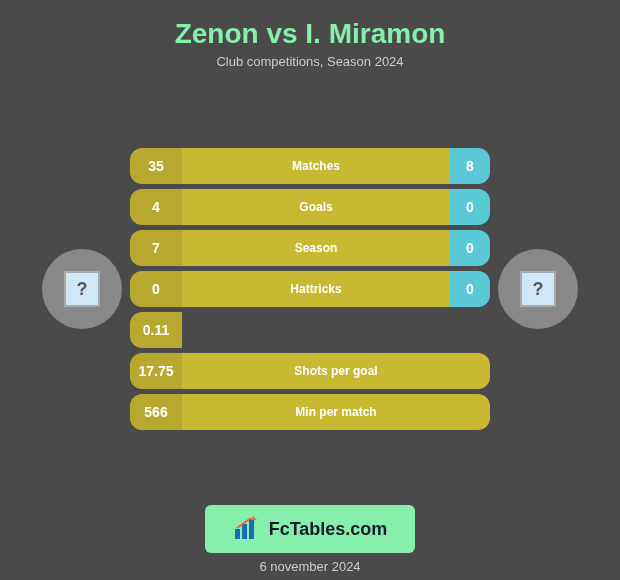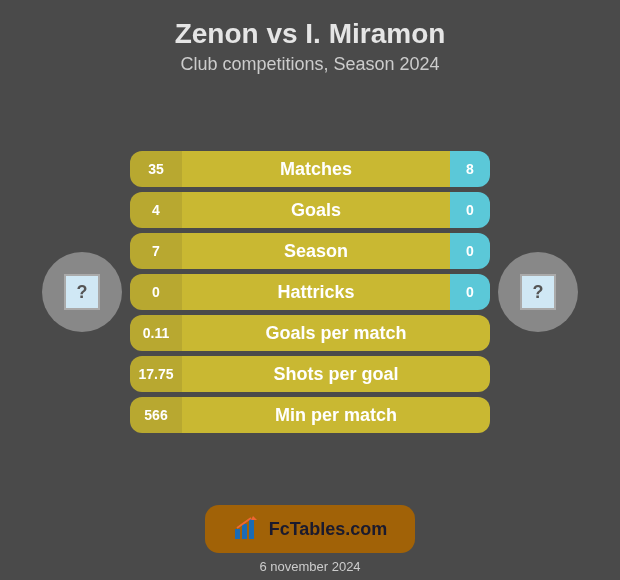--- a/index.html
+++ b/index.html
@@ -15,28 +15,28 @@
     }
 
     .header {
       width: 100%;
       background: #4a4a4a;
       text-align: center;
       padding: 18px 10px 8px;
     }
 
     .header h1 {
-      color: #e5e5e5;
+      color: #86efac;
       font-size: 28px;
       font-weight: bold;
     }
 
     .header .subtitle {
       color: #ccc;
-      font-size: 18px;
+      font-size: 13px;
       margin-top: 4px;
       text-align: center;
     }
 
     .main-content {
       width: 100%;
       display: flex;
       flex-direction: row;
       align-items: center;
       justify-content: center;
@@ -94,21 +94,21 @@
       min-width: 52px;
       height: 100%;
       display: flex;
       align-items: center;
       justify-content: center;
     }
 
     .stat-label {
       background: #c9b832;
       color: #fff;
-      font-size: 18px;
+      font-size: 12px;
       font-weight: bold;
       flex: 1;
       height: 100%;
       display: flex;
       align-items: center;
       justify-content: center;
       text-align: center;
     }
 
     .stat-right-val {
@@ -123,22 +123,22 @@
       align-items: center;
       justify-content: center;
     }
 
     
     .stat-row.no-right .stat-label {
       background: #c9b832;
     }
 
     .logo-area {
-      background: #a16207;
-      border-radius: 14px;
+      background: #86efac;
+      border-radius: 6px;
       padding: 10px 28px;
       display: flex;
       align-items: center;
       gap: 8px;
       margin: 8px auto 6px;
     }
 
     .logo-icon {
       display: flex;
       align-items: center;
@@ -191,21 +191,20 @@
         <div class="stat-label">Season</div>
         <div class="stat-right-val">0</div>
       </div>
       <div class="stat-row">
         <div class="stat-left-val">0</div>
         <div class="stat-label">Hattricks</div>
         <div class="stat-right-val">0</div>
       </div>
       <div class="stat-row no-right">
         <div class="stat-left-val">0.11</div>
-        <div class="stat-label">Goals per match</div>
       </div>
       <div class="stat-row no-right">
         <div class="stat-left-val">17.75</div>
         <div class="stat-label">Shots per goal</div>
       </div>
       <div class="stat-row no-right">
         <div class="stat-left-val">566</div>
         <div class="stat-label">Min per match</div>
       </div>
     </div>

